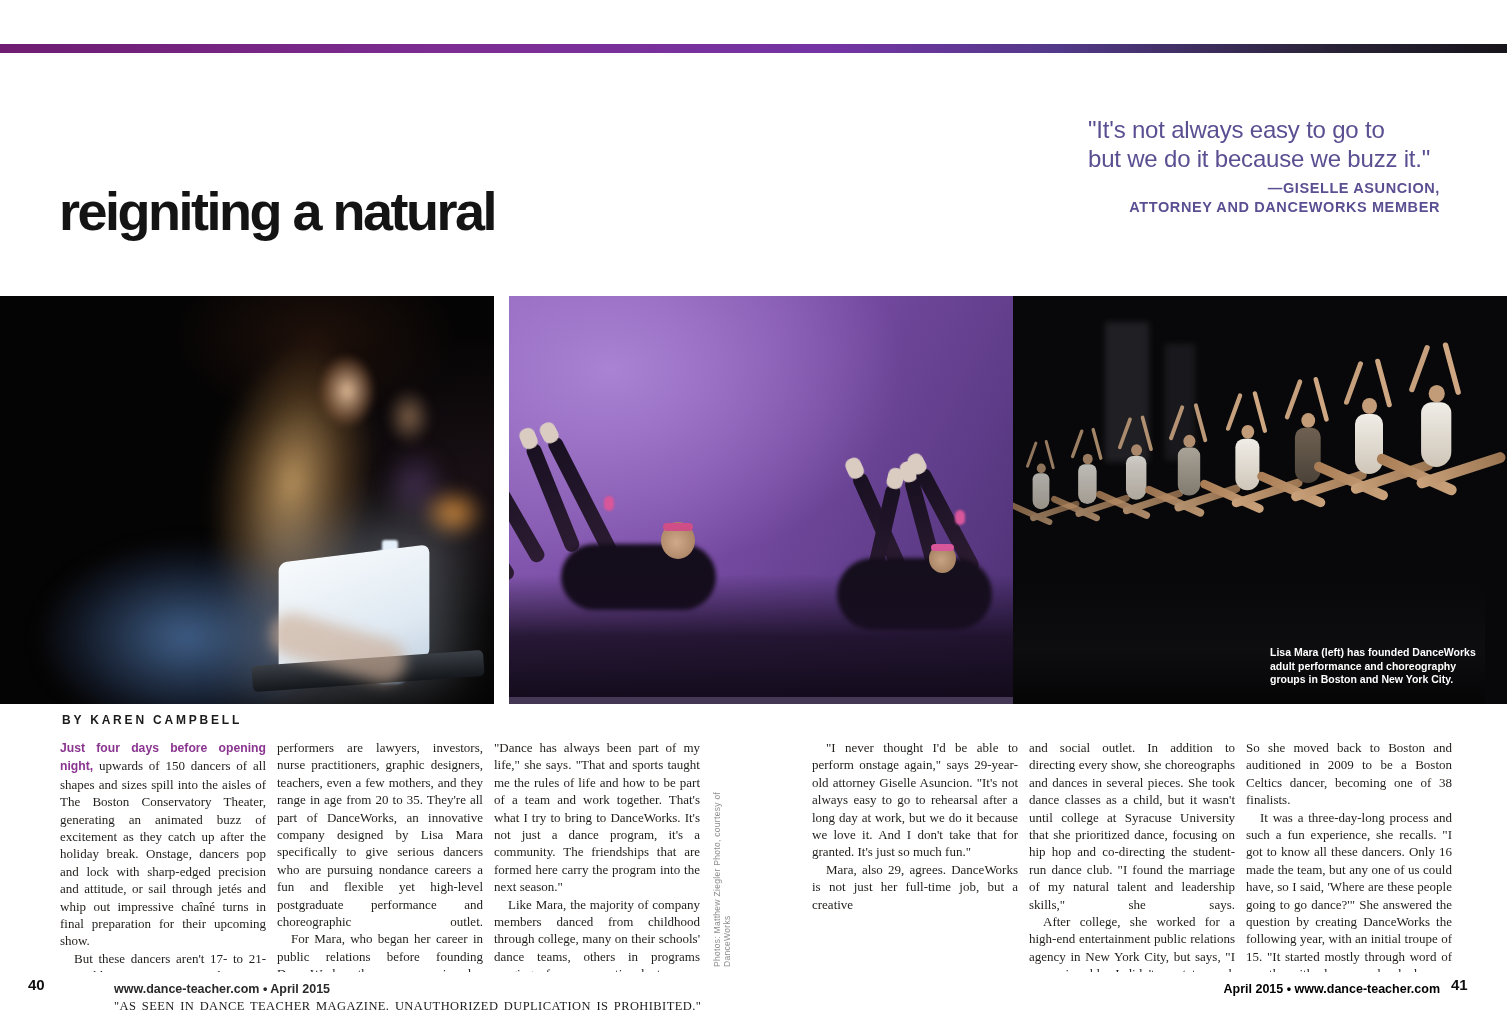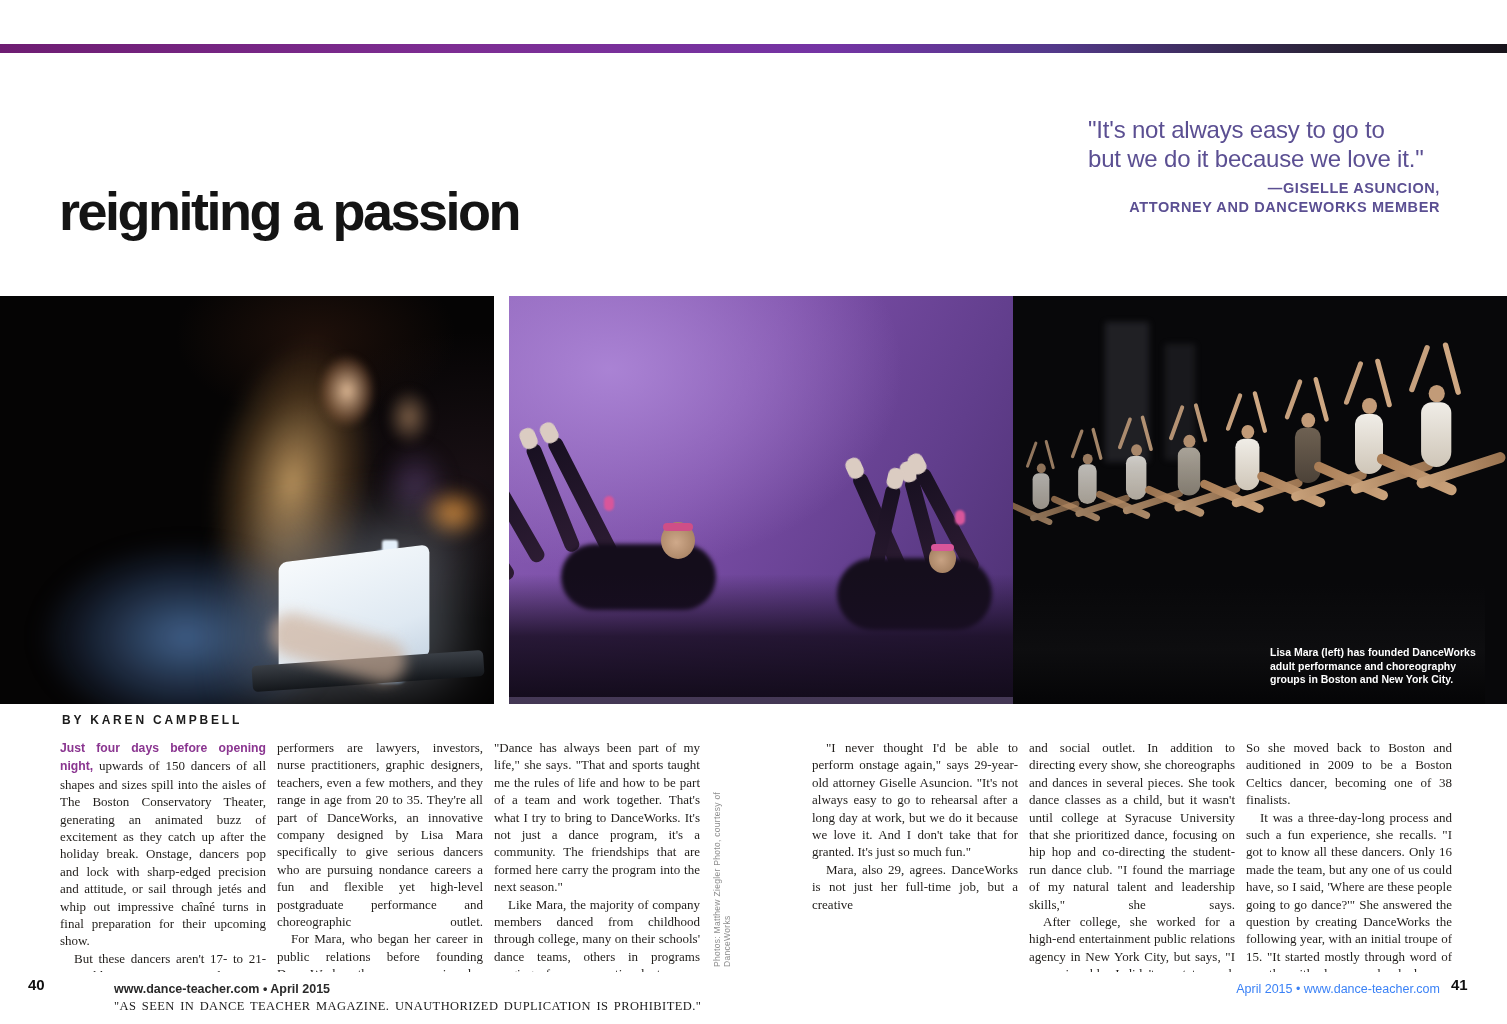--- a/index.html
+++ b/index.html
@@ -153,36 +153,36 @@
     position:absolute; left:712px; top:762px; height:205px;
     writing-mode:vertical-rl; transform:rotate(180deg);
     font-size:8.5px; color:#8d8d8d; letter-spacing:0.3px;
   }
   
   .pgnum { position:absolute; font-size:15px; font-weight:bold; color:#101010; }
   #pg40 { left:28px; top:976px; }
   #pg41 { left:1451px; top:976px; }
   #footer-left { position:absolute; left:114px; top:982px; font-size:12.5px; font-weight:bold; color:#2a2a2a; }
   #footer-right { position:absolute; left:1150px; top:982px; width:290px; text-align:right;
-    font-size:12.5px; font-weight:normal; color:#3b82f6; }
+    font-size:12.5px; font-weight:bold; color:#000000; }
   #disclaimer { position:absolute; left:114px; top:999px; font-family:"Liberation Serif", serif;
     font-size:12.5px; letter-spacing:0.4px; word-spacing:2px; color:#1b1b1b; }
 </style>
 </head>
 <body>
 
 <div id="page">
 
   <div id="grad-bar"></div>
 
-  <h1 id="title">reigniting a passion</h1>
+  <h1 id="title">reigniting a natural</h1>
 
   <div id="pullquote">
     <div class="q-line">"It's not always easy to go to</div>
-    <div class="q-line">but we do it because we love it."</div>
+    <div class="q-line">but we do it because we buzz it."</div>
     <div class="attr">
       <div>—GISELLE ASUNCION,</div>
       <div>ATTORNEY AND DANCEWORKS MEMBER</div>
     </div>
   </div>
 
   <div id="photo-left" class="photo">
     <div class="abs lp-amb"></div>
     <div class="abs lp-p2body"></div>
     <div class="abs lp-p2face"></div>

